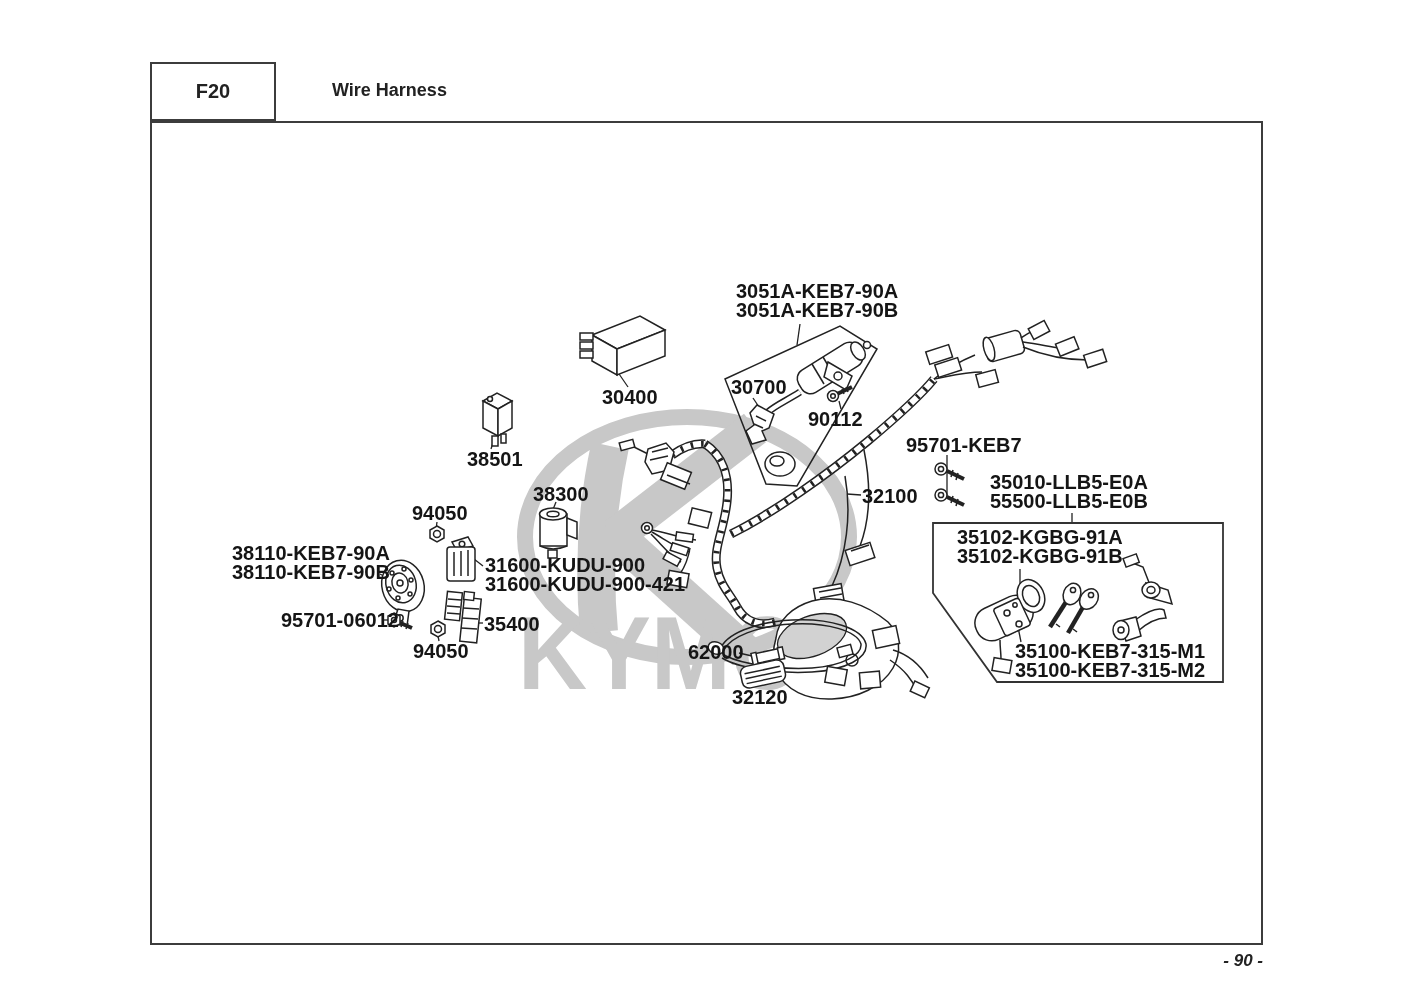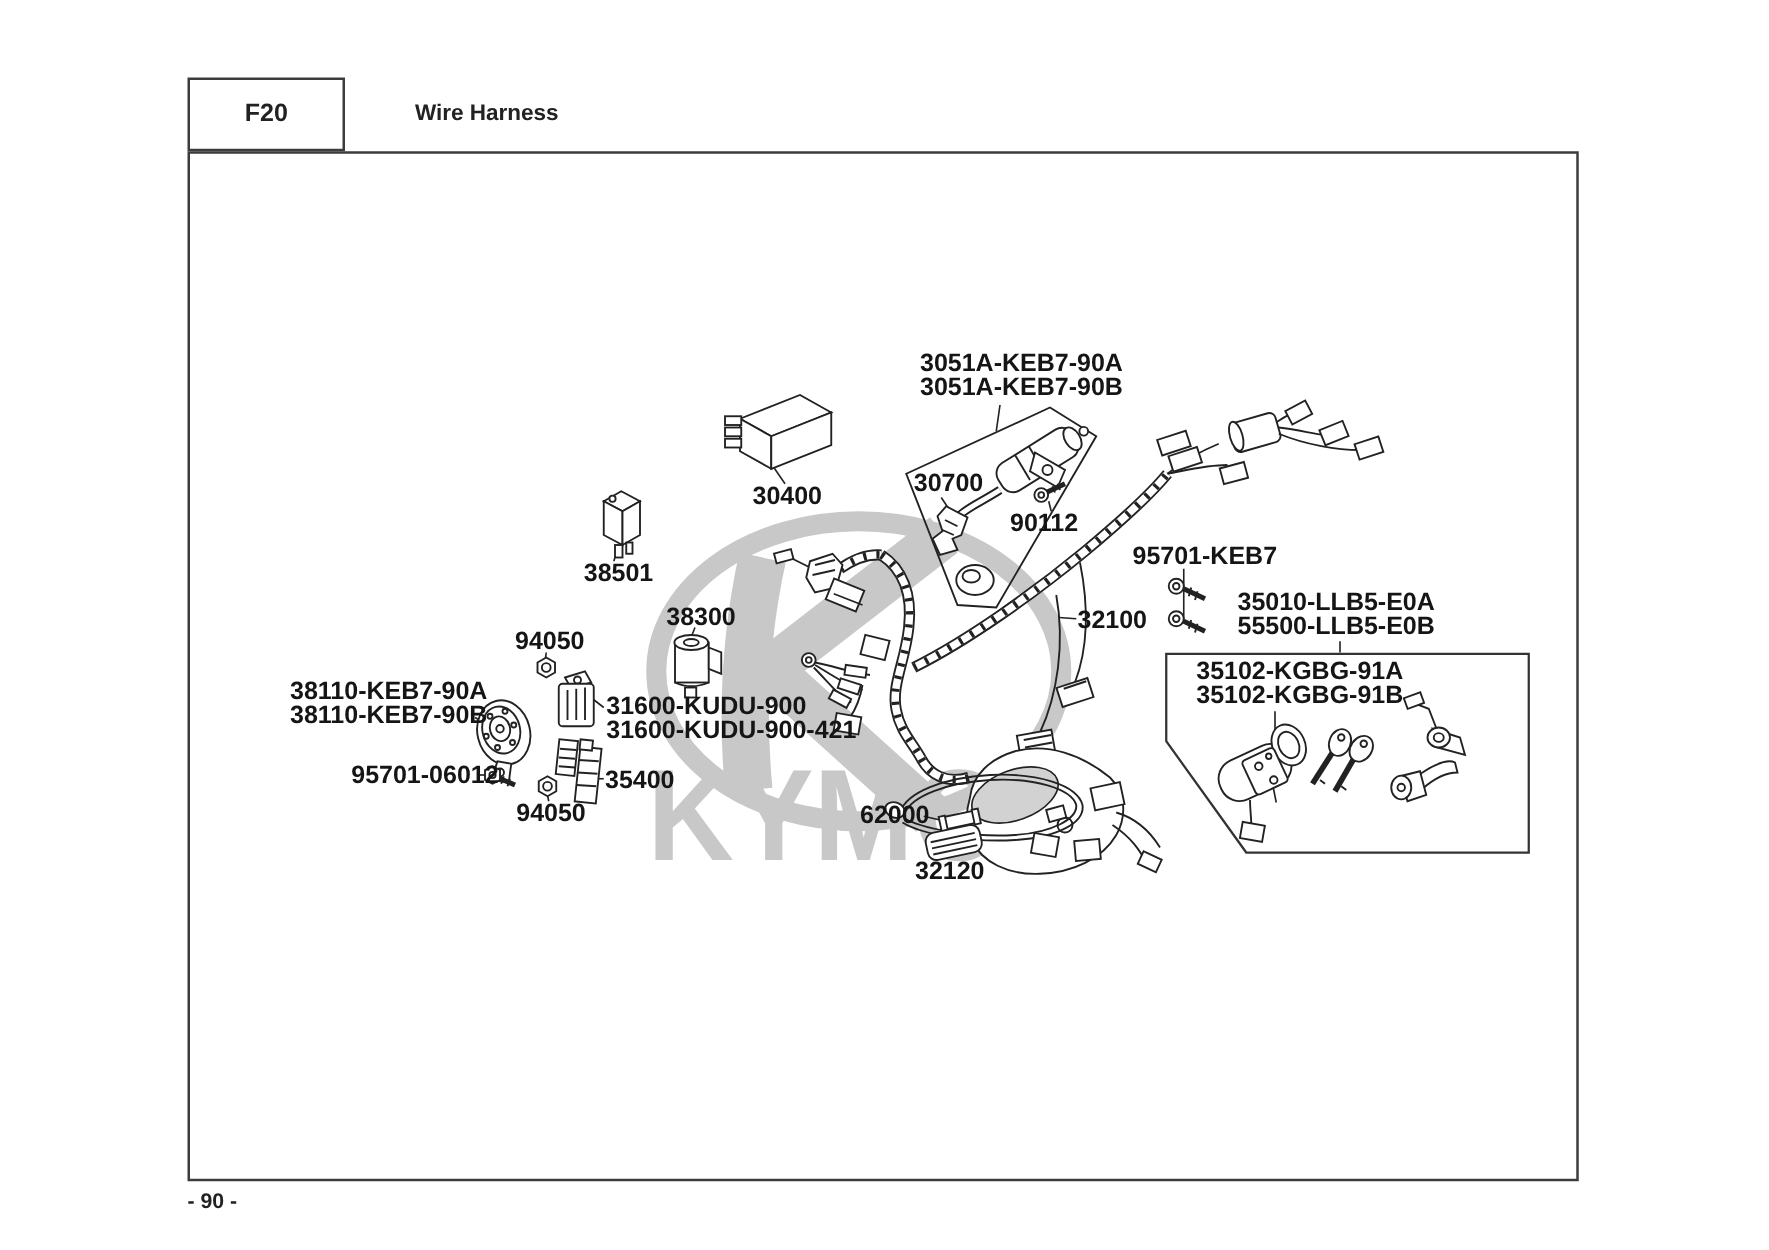--- a/index.html
+++ b/index.html
@@ -14,21 +14,21 @@
   
   .hdr-code-box{position:absolute;left:150px;top:62px;width:126px;height:59px;
     border:2px solid #3c3c3c;box-sizing:border-box;display:flex;
     align-items:center;justify-content:center;}
   .hdr-code{font-size:20px;font-weight:bold;color:#222;}
   .hdr-title{position:absolute;left:332px;top:80px;font-size:18px;
     font-weight:bold;color:#222;}
   .main-frame{position:absolute;left:150px;top:121px;width:1113px;height:824px;
     border:2px solid #3c3c3c;box-sizing:border-box;}
   .footer-page{position:absolute;left:150px;top:951px;width:1113px;
-    text-align:left;font-size:17px;font-weight:bold;color:#222;}
+    text-align:right;font-size:17px;font-weight:bold;color:#222;font-style:italic;}
 
   
   .watermark-text{position:absolute;left:518px;top:601px;
     font-size:104px;font-weight:bold;line-height:104px;letter-spacing:0px;
     color:#c8c8c8;transform:scaleX(0.92);transform-origin:left top;
     white-space:nowrap;}
 
   
   .part-label{position:absolute;font-size:20px;line-height:19px;
     font-weight:bold;color:#151515;white-space:nowrap;}
@@ -394,19 +394,23 @@
       <div>32100</div>
     </div>
     <div class="part-label" style="left: 990px; top: 473px;">
       <div>35010-LLB5-E0A</div>
       <div>55500-LLB5-E0B</div>
     </div>
     <div class="part-label" style="left: 957px; top: 528px;">
       <div>35102-KGBG-91A</div>
       <div>35102-KGBG-91B</div>
     </div>
+    <div class="part-label" style="left: 1015px; top: 642px;">
+      <div>35100-KEB7-315-M1</div>
+      <div>35100-KEB7-315-M2</div>
+    </div>
     <div class="part-label" style="left: 688px; top: 643px;">
       <div>62000</div>
     </div>
     <div class="part-label" style="left: 732px; top: 688px;">
       <div>32120</div>
     </div>
   </div>
 
 </body></html>

